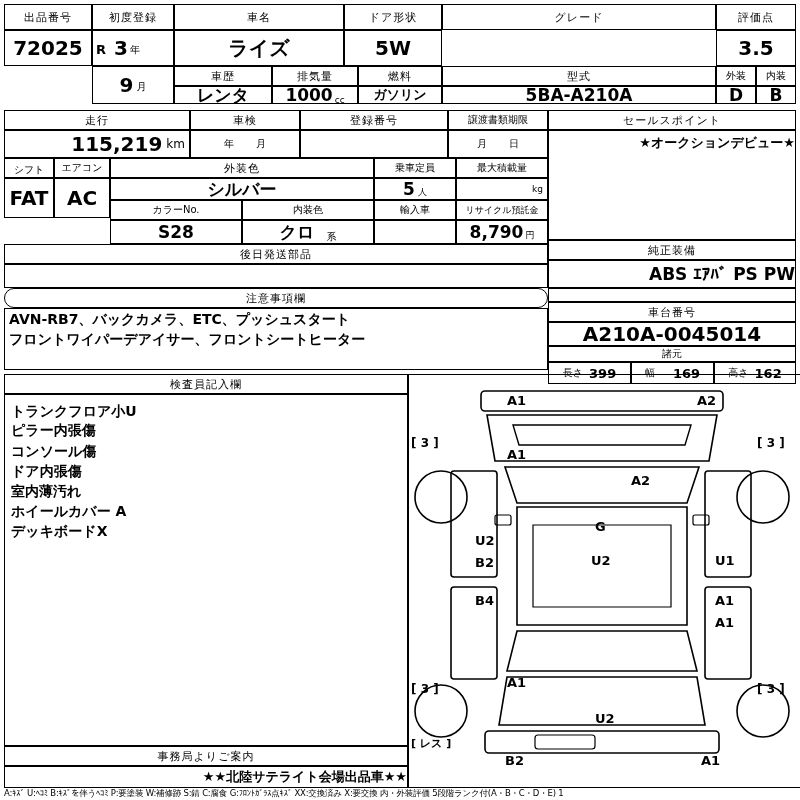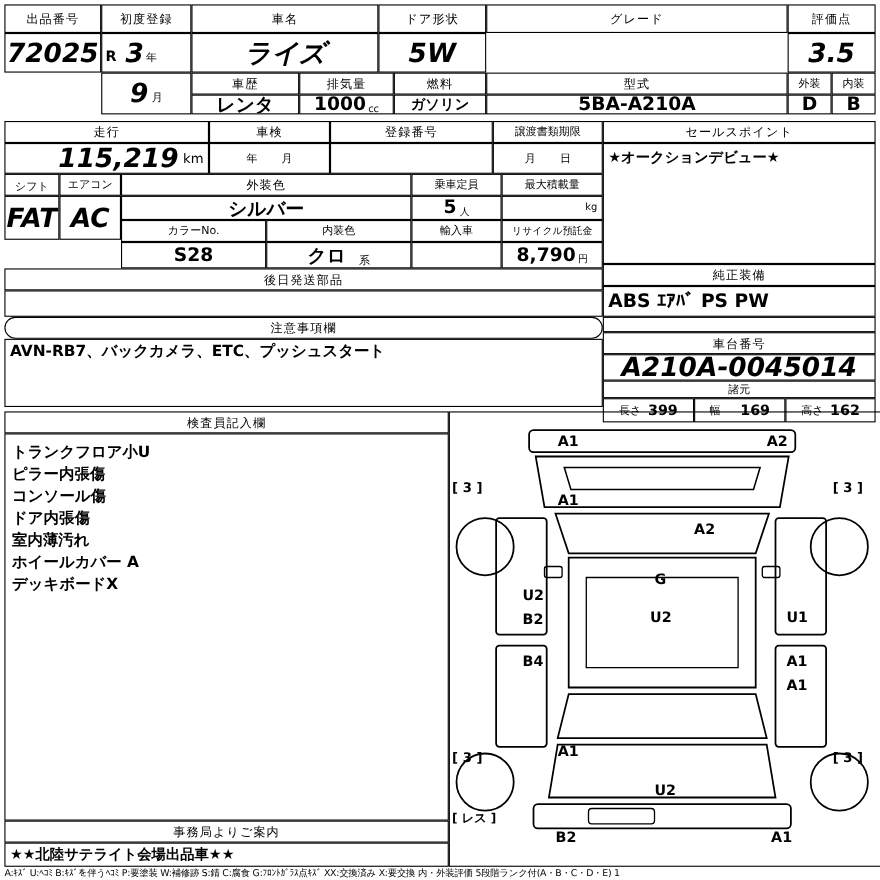--- a/index.html
+++ b/index.html
@@ -8,24 +8,24 @@
     width: 800px; height: 800px;
     background: #ffffff;
     font-family: "DejaVu Sans", "Liberation Sans", sans-serif;
     color: #000;
     overflow: hidden;
   }
   .sheet { position: relative; width: 800px; height: 800px; padding: 4px; }
   .cell { position: absolute; border: 1px solid #000; display:flex; align-items:center; justify-content:center; overflow:hidden; }
   .lbl { font-size: 11px; letter-spacing: 1px; }
   .lbl-sm { font-size: 10px; letter-spacing: 0px; }
-  .val-lg { font-size: 24px; font-weight: bold; font-style: italic; }
+  .val-lg { font-size: 20px; font-weight: bold; }
   .val-md { font-size: 17px; font-weight: bold; }
   .val-sm { font-size: 13px; font-weight: bold; }
-  .left { justify-content: flex-start; padding-left: 4px; }
+  .left { justify-content: flex-end; padding-left: 4px; }
   .right { justify-content: flex-end; padding-right: 4px; }
   .txtline { font-size: 14px; font-weight: bold; }
   .footnote { font-size: 8.5px; letter-spacing: -0.2px; }
   .diagram { position:absolute; border:1px solid #000; }
   svg { display:block; }
 </style>
 </head>
 <body>
 
 <div class="sheet">
@@ -224,20 +224,21 @@
   <div class="cell" style="left:4px; top:244px; width:544px; height:20px;">
     <span class="lbl">後日発送部品</span>
   </div>
   <div class="cell" style="left:4px; top:264px; width:544px; height:24px;"></div>
 
   <div class="cell" style="left:4px; top:288px; width:544px; height:20px;border-radius:10px;">
     <span class="lbl">注意事項欄</span>
   </div>
   <div class="cell left" style="left:4px; top:308px; width:544px; height:62px; flex-direction:column; align-items:flex-start; justify-content:flex-start; padding-top:2px;">
     <div class="txtline">AVN-RB7、バックカメラ、ETC、プッシュスタート</div>
+    <div class="txtline" style="margin-top:2px;">フロントワイパーデアイサー、フロントシートヒーター</div>
   </div>
 
   <div class="cell" style="left:548px; top:110px; width:248px; height:20px;">
     <span class="lbl">セールスポイント</span>
   </div>
   <div class="cell left" style="left:548px; top:130px; width:248px; height:110px; align-items:flex-start; padding-top:3px;">
     <span class="val-sm">★オークションデビュー★</span>
   </div>
 
   <div class="cell" style="left:548px; top:240px; width:248px; height:20px;">
@@ -269,21 +270,21 @@
   <div class="cell" style="left:714px; top:362px; width:82px; height:22px;">
     <span class="lbl-sm">高さ</span>
     <span class="val-sm" style="margin-left:6px;">162</span>
   </div>
 
   <div class="cell" style="left:4px; top:374px; width:404px; height:20px;">
     <span class="lbl">検査員記入欄</span>
   </div>
   <div class="cell left" style="left:4px; top:394px; width:404px; height:352px; flex-direction:column; align-items:flex-start; justify-content:flex-start; padding-top:6px; padding-left:6px;">
     <div class="txtline" style="line-height:20px;">トランクフロア小U</div>
-    <div class="txtline" style="line-height:20px;">ピラー内張傷</div>
+    <div class="txtline" style="line-height:20px;font-family:Liberation Mono, monospace;">ピラー内張傷</div>
     <div class="txtline" style="line-height:20px;">コンソール傷</div>
     <div class="txtline" style="line-height:20px;">ドア内張傷</div>
     <div class="txtline" style="line-height:20px;">室内薄汚れ</div>
     <div class="txtline" style="line-height:20px;">ホイールカバー A</div>
     <div class="txtline" style="line-height:20px;">デッキボードX</div>
   </div>
 
   <div class="cell" style="left:4px; top:746px; width:404px; height:20px;">
     <span class="lbl">事務局よりご案内</span>
   </div>

